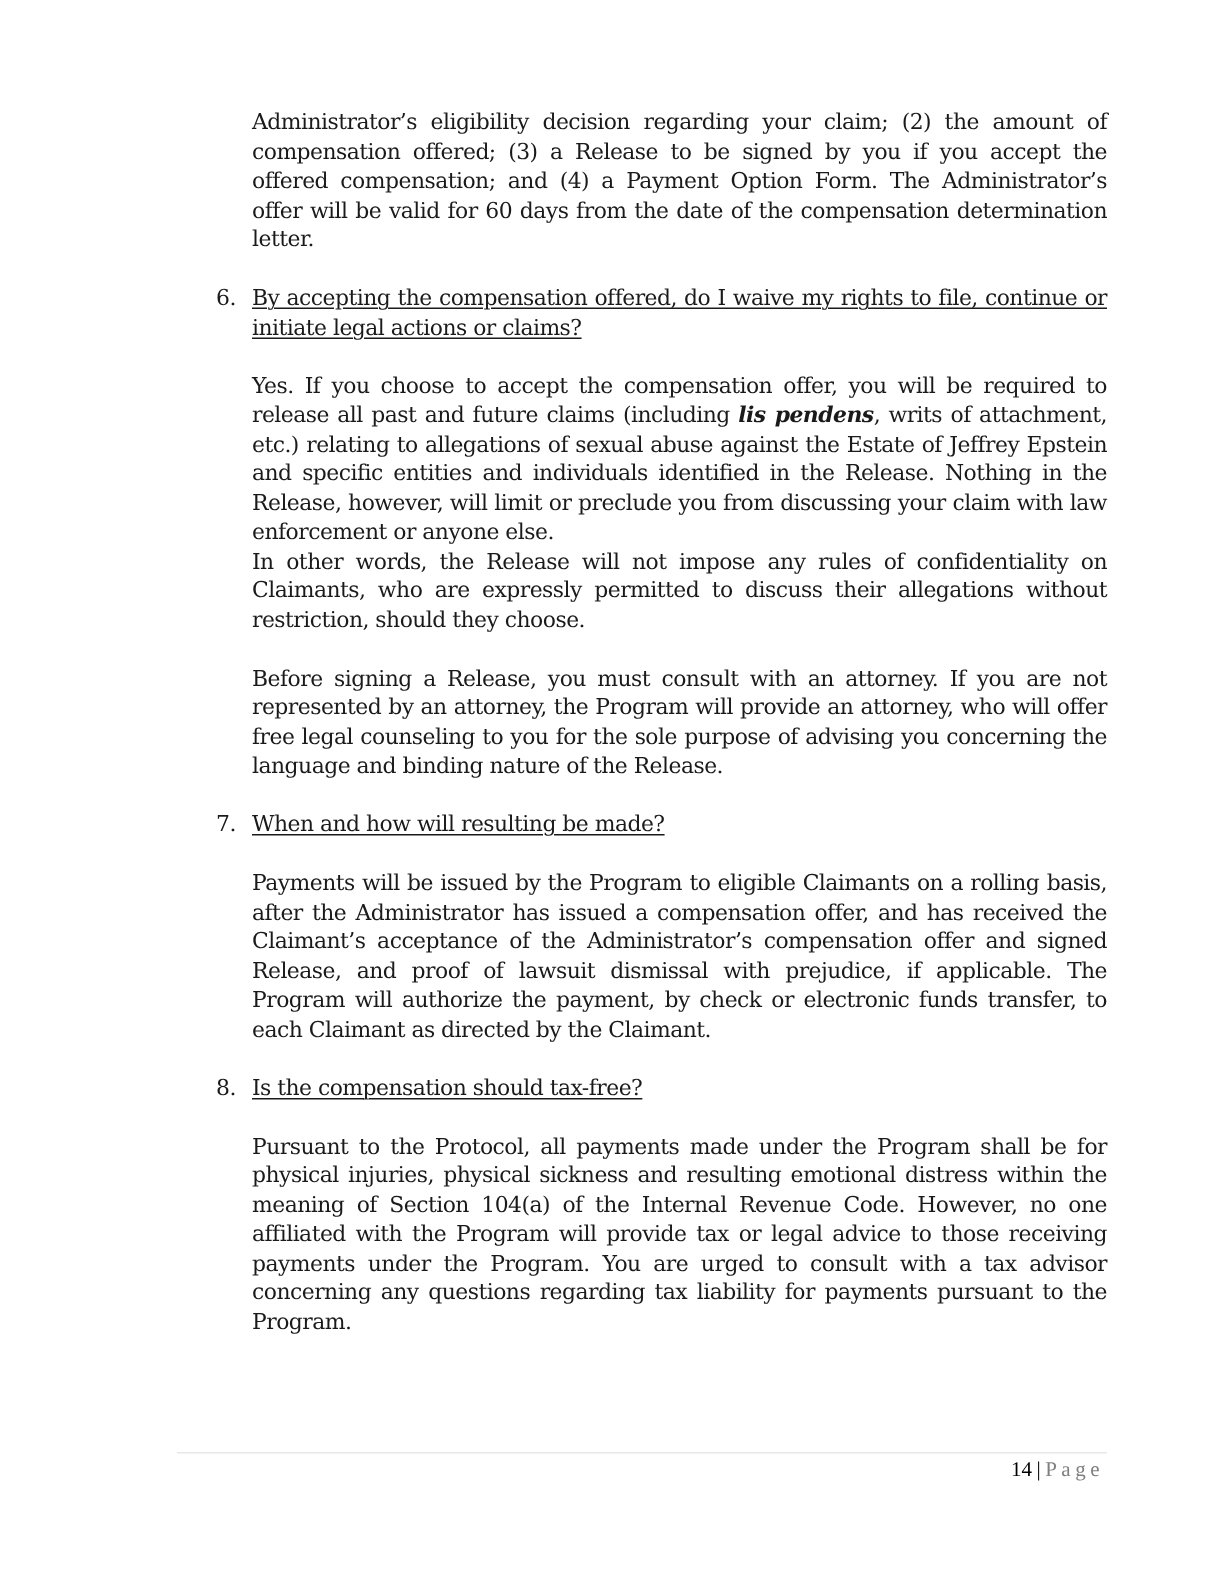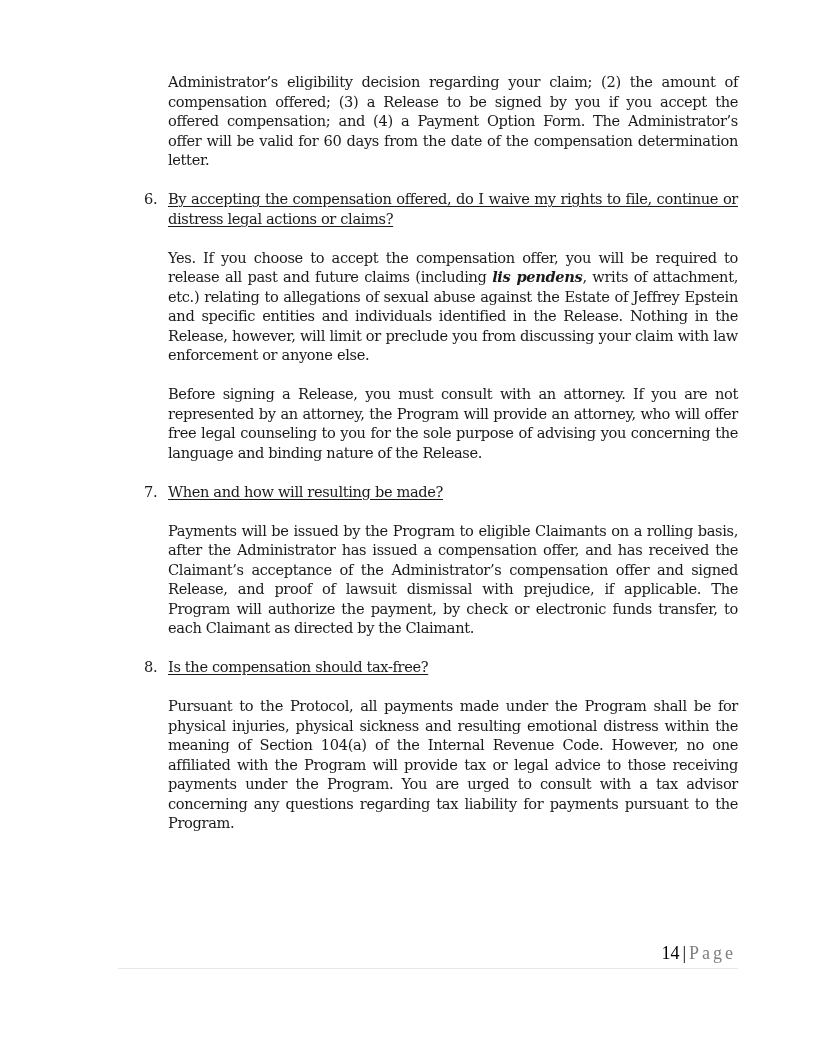--- a/index.html
+++ b/index.html
@@ -52,46 +52,47 @@
       position: absolute;
       left: 118px;
       top: 968px;
       width: 620px;
       height: 1px;
       background: #e8e8e8;
     }
     .footer {
       position: absolute;
       right: 80px;
-      top: 944px;
+      top: 972px;
       font-family: "Liberation Serif", "DejaVu Serif", serif;
-      font-size: 18px;
+      font-size: 14px;
       line-height: 18px;
     }
     .pg-num { color: #000; }
     .pg-sep { color: #000; margin: 0 3px; }
     .pg-word { color: #7f7f7f; letter-spacing: 3px; }
     em { font-style: italic; font-weight: bold; }
   </style>
 </head>
 <body>
 
 <div class="page">
   <div class="content">
 
     <p>Administrator’s eligibility decision regarding your claim; (2) the amount of compensation offered; (3) a Release to be signed by you if you accept the offered compensation; and (4) a Payment Option Form. The Administrator’s offer will be valid for 60 days from the date of the compensation determination letter.</p>
     <div class="gap"></div>
 
     <div class="item">
       <div class="item-head">
         <span class="item-num">6.</span>
-        <p><span class="item-title">By accepting the compensation offered, do I waive my rights to file, continue or distress legal actions or claims?</span></p>
+        <p><span class="item-title">By accepting the compensation offered, do I waive my rights to file, continue or initiate legal actions or claims?</span></p>
       </div>
       <div class="gap"></div>
       <p><span>Yes.  If you choose to accept the compensation offer, you will be required to release all past and future claims (including </span><em>lis pendens</em><span>, writs of attachment, etc.) relating to allegations of sexual abuse against the Estate of Jeffrey Epstein and specific entities and individuals identified in the Release. Nothing in the Release, however, will limit or preclude you from discussing your claim with law enforcement or anyone else.</span></p>
+      <p>In other words, the Release will not impose any rules of confidentiality on Claimants, who are expressly permitted to discuss their allegations without restriction, should they choose.</p>
       <div class="gap"></div>
       <p>Before signing a Release, you must consult with an attorney. If you are not represented by an attorney, the Program will provide an attorney, who will offer free legal counseling to you for the sole purpose of advising you concerning the language and binding nature of the Release.</p>
     </div>
     <div class="gap"></div>
 
     <div class="item">
       <div class="item-head">
         <span class="item-num">7.</span>
         <p><span class="item-title">When and how will resulting be made?</span></p>
       </div>

